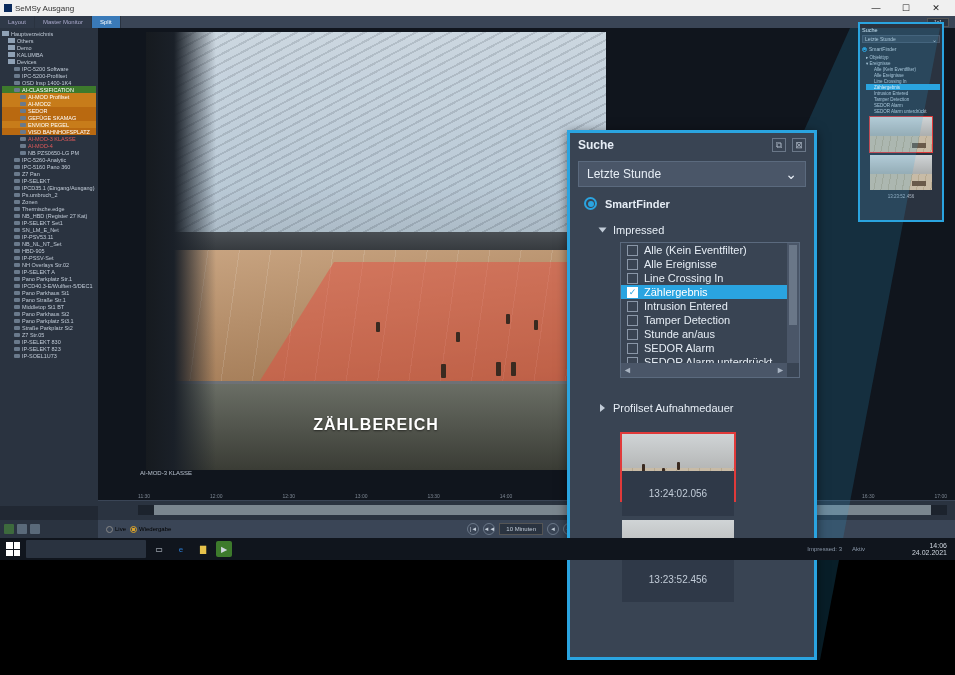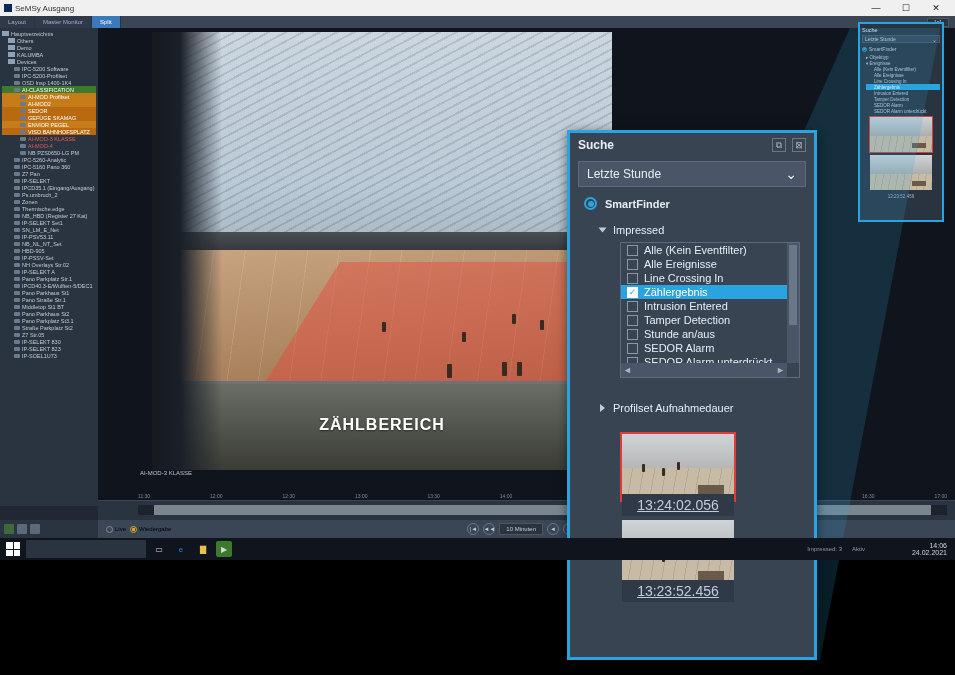--- a/index.html
+++ b/index.html
@@ -26,21 +26,21 @@
   .tree .folder-icon{width:7px;height:5px;background:#8fa1b5;display:inline-block;}
   .tree .cam-icon{width:6px;height:4px;background:#6a7a8c;border-radius:1px;display:inline-block;}
   .tree .ind1{padding-left:6px;} .tree .ind2{padding-left:12px;} .tree .ind3{padding-left:18px;}
   .tree .hl-orange{background:#c77c1a;color:#fff;}
   .tree .hl-orange2{background:#b96910;color:#fff;}
   .tree .hl-green{background:#3d7a2c;color:#fff;}
   .tree .hl-red{color:#e05a5a;}
 
   
   .player { position:absolute; top:12px; left:98px; right:0; height:478px; background:#10151d;}
-  .video { position:absolute; left:54px; top:4px; width:460px; height:438px; background:#1d4ed8; overflow:hidden;}
+  .video { position:absolute; left:48px; top:4px; width:460px; height:438px; background:#1d4ed8; overflow:hidden;}
   .video .sky{position:absolute;inset:0;background:linear-gradient(#eaf3f9,#d6e4ee 35%,#b9c7cf 55%,#8f9aa2 100%);}
   .video .roof{position:absolute;left:0;top:0;right:0;height:200px;background:
      repeating-linear-gradient(152deg,#d8dde2 0 6px,#babfc4 6px 8px),
      linear-gradient(#e5ebef,#b5bbc0);
      mix-blend-mode:multiply; opacity:.85;}
   .video .floor{position:absolute;left:0;right:0;top:218px;bottom:0;background:linear-gradient(173deg,#c9a582,#a27a55 60%,#6f5136);}
   .video .floorlines{position:absolute;left:0;right:0;top:218px;bottom:0;background:
      repeating-linear-gradient(98deg,transparent 0 30px,rgba(255,255,255,.12) 30px 31px);}
   .video .zone{position:absolute;left:102px;top:230px;right:0;bottom:70px;background:rgba(230,70,60,.45);clip-path:polygon(24% 0,100% 0,100% 100%,0 100%);} 
   .video .zone-label{position:absolute;left:50%;transform:translateX(-50%);top:384px;color:#fff;font-weight:700;font-size:16px;letter-spacing:1px;text-shadow:0 1px 2px rgba(0,0,0,.5);} 
@@ -118,21 +118,21 @@
   .zoom-panel .list .items{position:absolute;left:0;right:12px;top:0;bottom:14px;overflow:hidden;}
   .zoom-panel .list .item{display:flex;align-items:center;gap:6px;padding:1px 6px;font-size:11px;white-space:nowrap;}
   .zoom-panel .list .cb{width:11px;height:11px;border:1px solid #8a97a8;display:inline-flex;align-items:center;justify-content:center;font-size:9px;color:#fff;}
   .zoom-panel .list .item.sel{background:#2aa4e0;color:#fff;}
   .zoom-panel .list .item.sel .cb{background:#fff;color:#2aa4e0;border-color:#fff;}
   .zoom-panel .thumbs{padding:16px 0 0 52px;}
   .zoom-panel .zthumb{width:112px;height:66px;background:linear-gradient(#d0d4d6,#b7b9b9 48%,#a59a8b);position:relative;margin-bottom:20px;}
   .zoom-panel .zthumb.sel{outline:2px solid #e03a3a;}
   .zoom-panel .zthumb .floorstripe{position:absolute;left:0;right:0;top:52%;bottom:0;background:repeating-linear-gradient(100deg,#c8bba6 0 10px,#b7a98f 10px 11px);} 
   .zoom-panel .zthumb .bench{position:absolute;right:10px;bottom:6px;width:26px;height:9px;background:#6a5a4a;}
-  .zoom-panel .zthumb .ts{position:absolute;left:0;right:0;bottom:-16px;text-align:center;font-size:14px;color:#c2ccd8;background:#2f3948;padding:3px 0;text-decoration:underline;}
+  .zoom-panel .zthumb .ts{position:absolute;left:0;right:0;bottom:-16px;text-align:center;font-size:10px;color:#c2ccd8;background:#2f3948;padding:17px 0;}
   .zoom-panel .zthumb .p{position:absolute;width:3px;height:8px;background:#3a2a20;border-radius:1px;}
 
   
   .rightgap{position:absolute;top:12px;right:0;width:258px;height:478px;background:#1a2028;}
 
 </style>
 </head>
 <body>
 
 <div class="titlebar">

